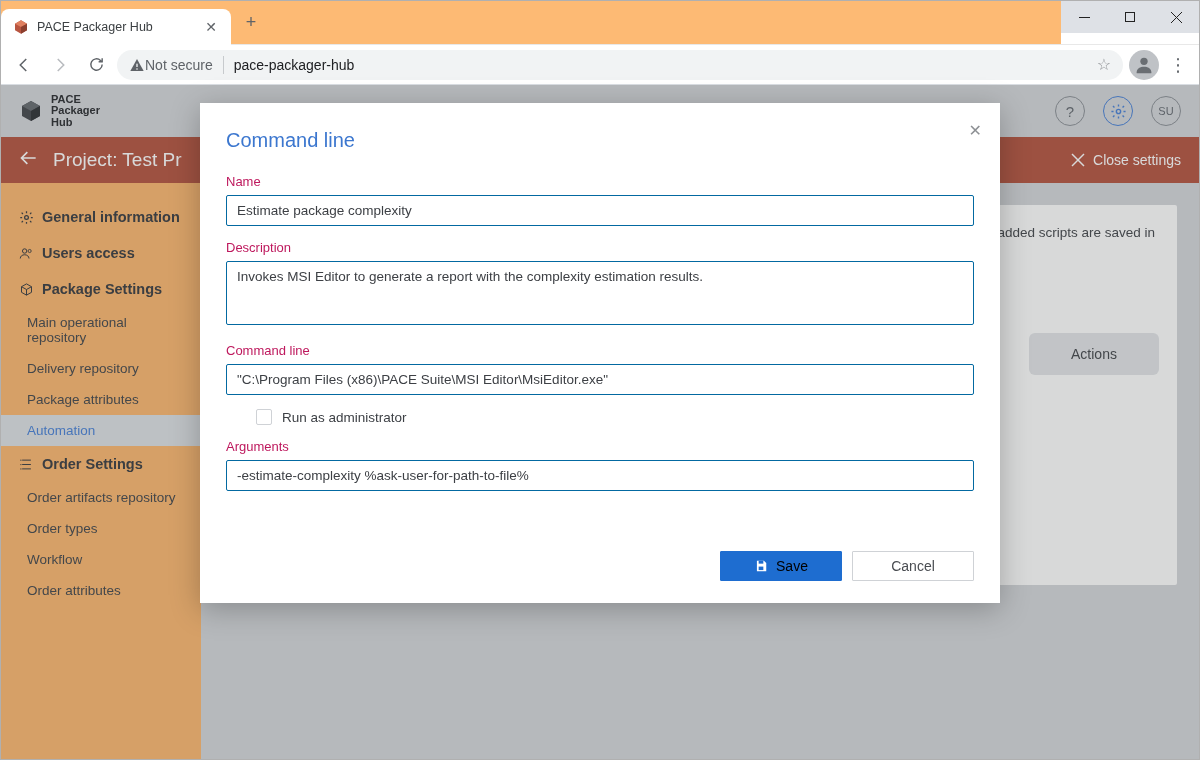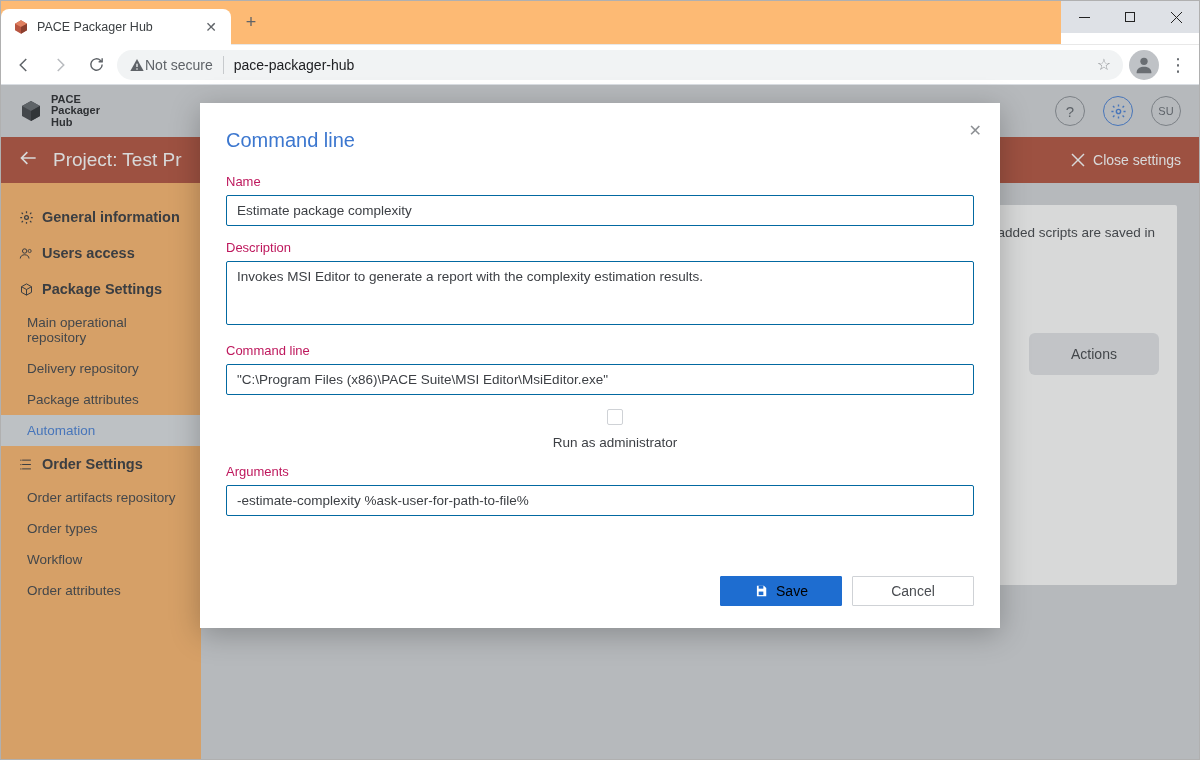--- a/index.html
+++ b/index.html
@@ -54,21 +54,21 @@
 
   
   .overlay { position: absolute; inset: 0; top: 84px; background: rgba(40,42,46,0.18); display: flex; justify-content: center; align-items: flex-start; }
   .modal { width: 800px; background: #fff; margin-top: 18px; box-shadow: 0 6px 28px rgba(0,0,0,0.25); padding: 26px 26px 22px; position: relative; }
   .modal h2 { font-size: 20px; font-weight: 400; color: #3c77cf; margin-bottom: 22px; }
   .modal .close { position: absolute; top: 18px; right: 18px; color: #8d9094; font-size: 16px; cursor: pointer; }
   .field-label { font-size: 13px; color: #be185d; margin-bottom: 6px; margin-top: 14px; }
   .field-label:first-of-type { margin-top: 0; }
   .modal input[type=text], .modal textarea { width: 100%; border: 1px solid #0369a1; border-radius: 2px; padding: 7px 10px; font-size: 13.5px; color: #3d4045; font-family: inherit; outline: none; }
   .modal textarea { resize: none; height: 64px; }
-  .check-row { display: flex; align-items: center; gap: 10px; margin-top: 14px; font-size: 13.5px; color: #3d4045; padding-left: 30px; flex-direction: column; }
+  .check-row { display: flex; align-items: center; gap: 10px; margin-top: 14px; font-size: 13.5px; color: #3d4045; padding-left: 30px; }
   .check-row .box { width: 16px; height: 16px; border: 1px solid #cfd2d6; border-radius: 2px; }
   .modal-actions { display: flex; justify-content: flex-end; gap: 10px; margin-top: 60px; }
   .btn { height: 30px; min-width: 122px; border: 1px solid #cfd2d6; background: #fff; color: #4a4d52; font-size: 14px; display: flex; align-items: center; justify-content: center; gap: 8px; cursor: pointer; border-radius: 1px; }
   .btn.primary { background: #1e6dd0; border-color: #1e6dd0; color: #000000; }
   .btn svg { width: 14px; height: 14px; }
 </style>
 </head>
 <body>
 
 <div class="titlebar">

